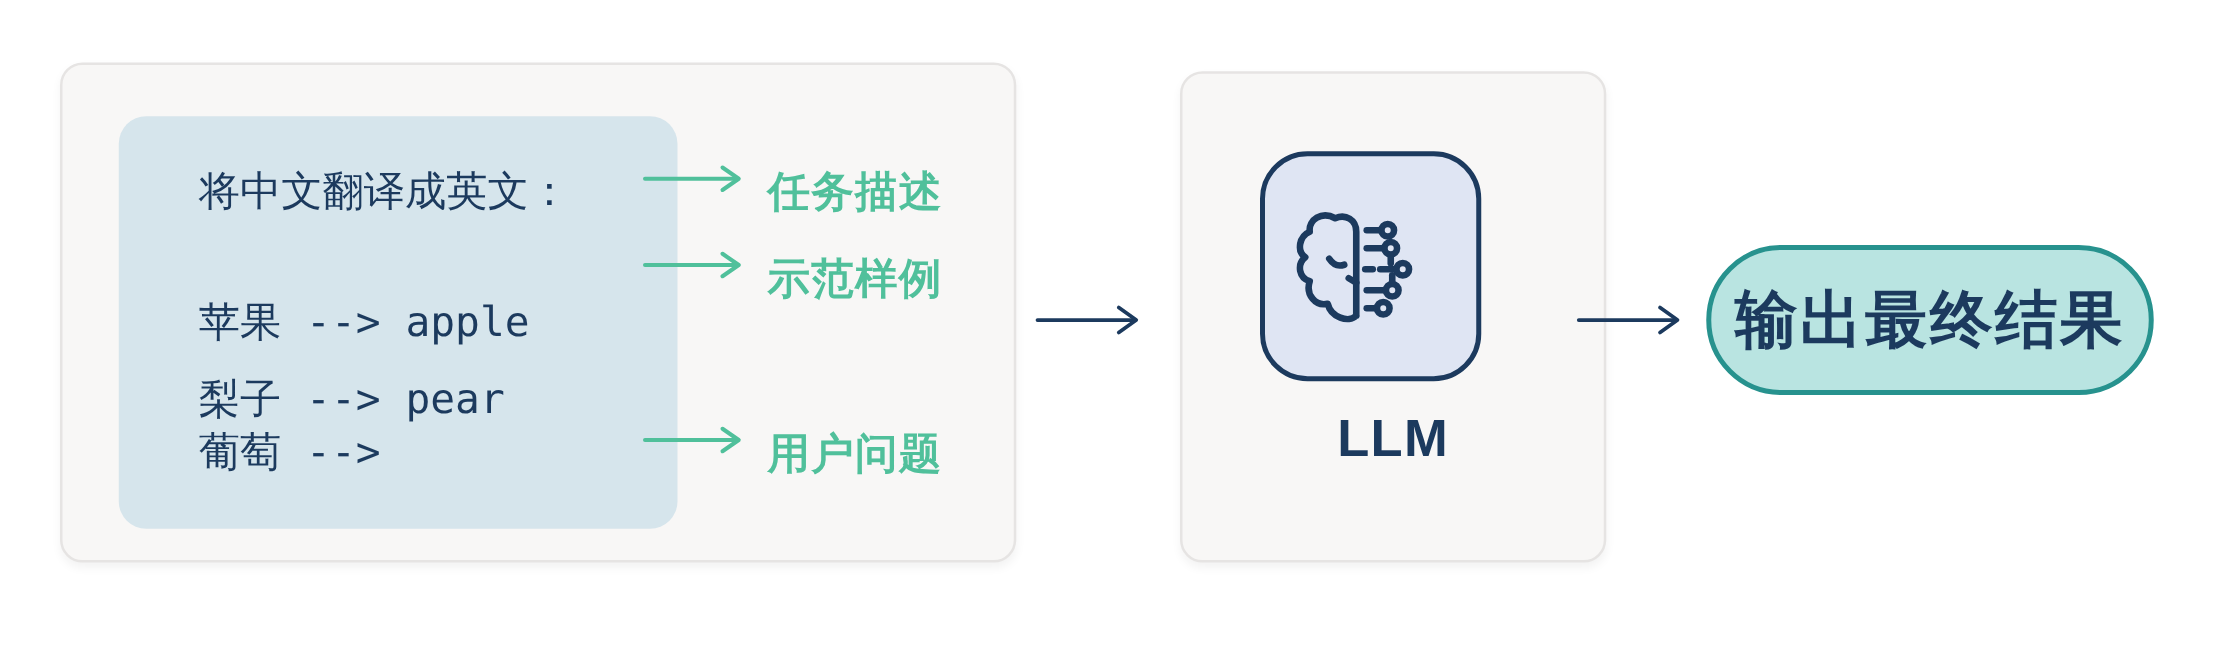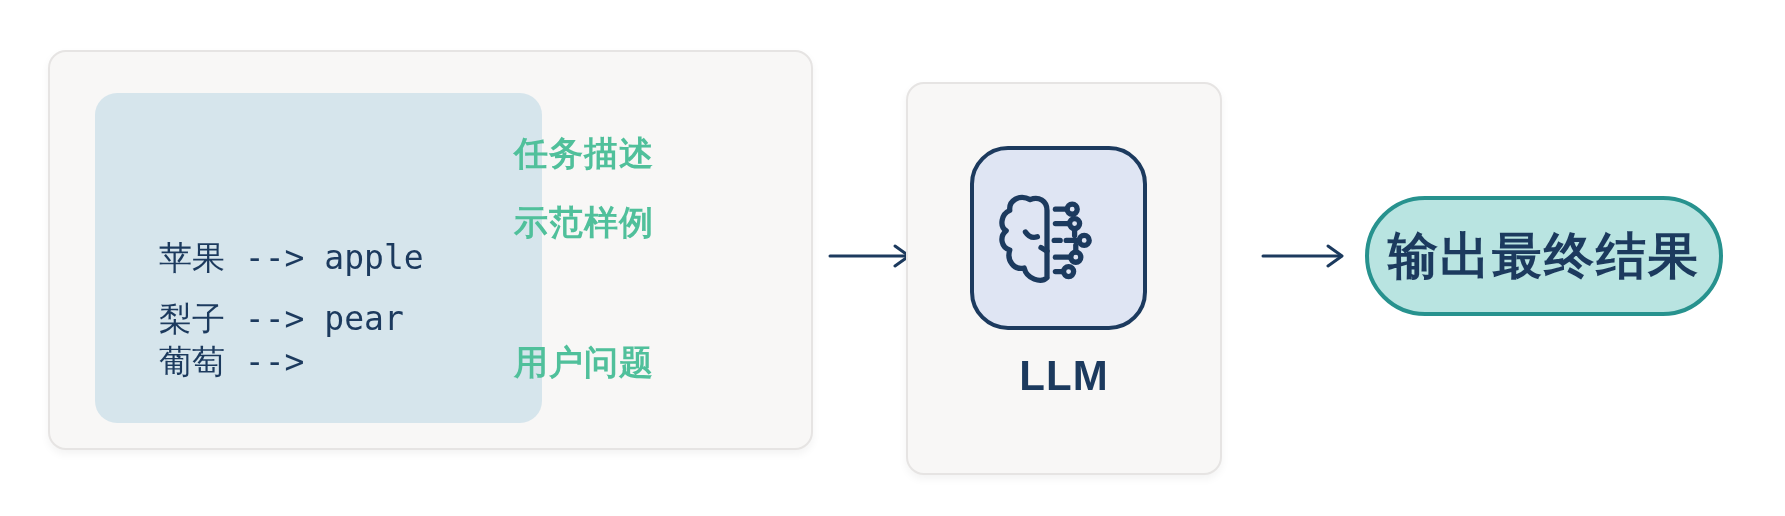--- a/index.html
+++ b/index.html
@@ -55,22 +55,21 @@
   }
   .code-line-1 { top: 40px; }
   .code-line-2 { top: 109px; margin-top: 36px; }
   .code-line-3 { top: 181px; margin-top: 25px; }
   .code-line-4 { top: 249px; }
 
   .annotation {
     position: absolute;
     height: 44px;
     display: flex;
-    align-items: flex-end;
-    flex-direction: column;
+    align-items: flex-start;
   }
   .ann-row-1 { left: 464px; top: 79px; }
   .ann-row-2 { left: 464px; top: 148px; }
   .ann-row-3 { left: 464px; top: 288px; }
 
   .annotation svg { display: block; margin-right: 18px; }
 
   .annotation .ann-label {
     font-size: 34px;
     font-weight: 600;
@@ -78,21 +77,21 @@
     letter-spacing: 1px;
     white-space: nowrap;
   }
 
   
   .flow-arrow { position: absolute; }
   .flow-arrow-1 { left: 828px; top: 243px; }
   .flow-arrow-2 { left: 1261px; top: 243px; }
 
   
-  .llm-card { left: 906px; top: 57px; width: 316px; height: 393px; margin-top: 25px; }
+  .llm-card { left: 944px; top: 57px; width: 341px; height: 393px; }
 
   .llm-icon-box {
     position: absolute;
     left: 62px; top: 62px;
     width: 177px; height: 184px;
     background: var(--icon_box_bg);
     border: 4px solid var(--navy);
     border-radius: 38px;
     display: flex;
     align-items: center;
@@ -131,20 +130,21 @@
     white-space: nowrap;
   }
 </style>
 </head>
 <body>
 
 <div class="canvas">
 
   <div class="card prompt-card">
     <div class="prompt-inner">
+      <div class="code-line code-line-1">将中文翻译成英文：</div>
       <div class="code-line code-line-2">苹果 --&gt; apple</div>
       <div class="code-line code-line-3">梨子 --&gt; pear</div>
       <div class="code-line code-line-4">葡萄 --&gt;</div>
     </div>
 
     <div class="annotation ann-row-1">
       <svg width="82" height="24" viewBox="0 0 82 24">
         <g stroke="#50C09B" stroke-width="3.2" fill="none" stroke-linecap="round" stroke-linejoin="round">
           <line x1="2" y1="12" x2="76" y2="12"></line>
           <polyline points="64,3 77,12 64,21"></polyline>

